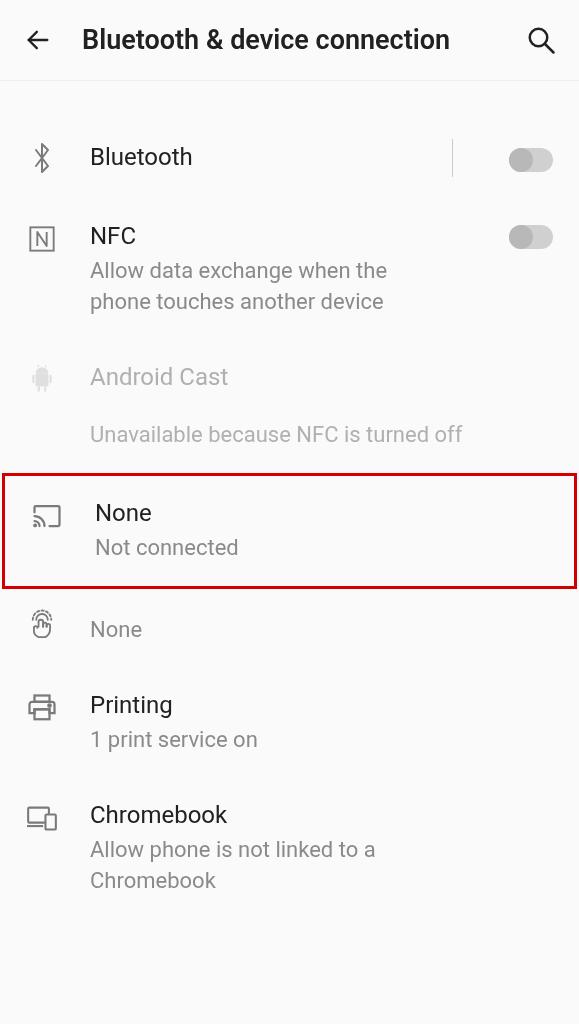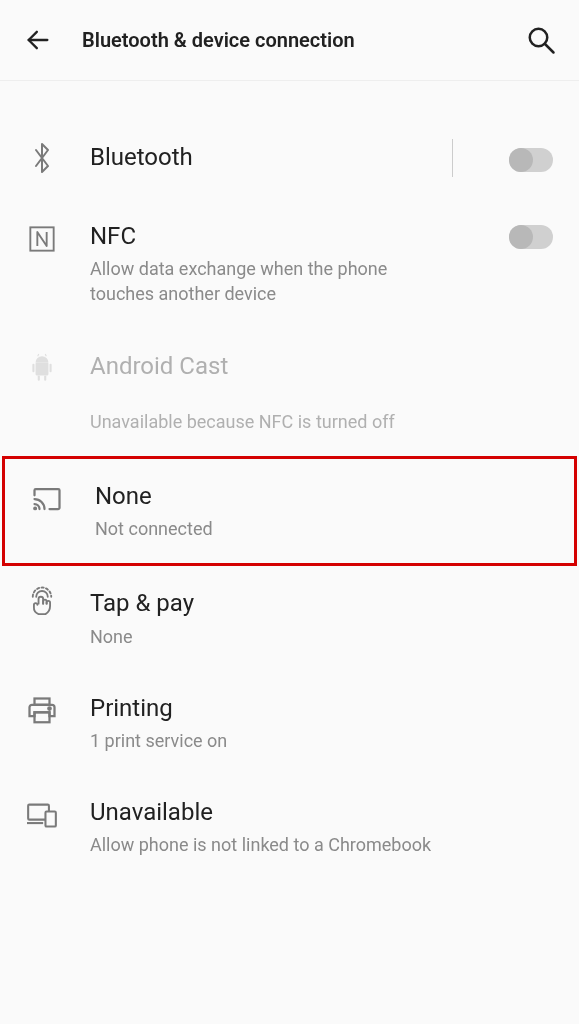--- a/index.html
+++ b/index.html
@@ -12,21 +12,21 @@
       overflow: hidden;
     }
     .header {
       display: flex;
       align-items: center;
       padding: 24px 22px;
       gap: 28px;
       border-bottom: 1px solid #eee;
     }
     .header-title {
-      font-size: 20px;
+      font-size: 27px;
       font-weight: 600;
       flex: 1;
     }
     .icon-btn { width: 32px; height: 32px; display: flex; align-items: center; justify-content: center; }
     .content { padding-top: 36px; }
     .row {
       display: flex;
       align-items: flex-start;
       padding: 22px 26px 22px 26px;
       gap: 32px;
@@ -42,21 +42,21 @@
       flex-shrink: 0;
     }
     .row-text { flex: 1; min-width: 0; }
     .row-title {
       font-size: 24px;
       font-weight: 400;
       color: #212121;
       line-height: 1.3;
     }
     .row-sub {
-      font-size: 18px;
+      font-size: 22px;
       color: #8a8a8a;
       line-height: 1.4;
       margin-top: 4px;
       padding-right: 70px;
     }
     .row.disabled .row-title { color: #b0b0b0; }
     .row.disabled .row-sub { color: #b0b0b0; margin-top: 27px; }
     .row.disabled .row-icon svg { opacity: 0.4; }
     .toggle {
       width: 44px;
@@ -178,21 +178,20 @@
     <div class="row-icon">
       <svg width="30" height="28" viewBox="0 0 26 24" fill="none" stroke="#7a7a7a" stroke-width="1.6" stroke-linecap="round">
           <path d="M5 4 a8 8 0 0 1 16 0" stroke-dasharray="2 2"></path>
           <path d="M8 4 a5 5 0 0 1 10 0"></path>
           <path d="M10 10 V6 a2 2 0 0 1 4 0 V10"></path>
           <path d="M14 10 V8 a1.5 1.5 0 0 1 3 0 V10"></path>
           <path d="M17 10 V9 a1.5 1.5 0 0 1 3 0 V12 a8 8 0 0 1 -4 7 H10 a6 6 0 0 1 -4 -6 V11 a1.5 1.5 0 0 1 3 0"></path>
         </svg>
     </div>
     <div class="row-text">
-      <div class="row-title">Tap &amp; pay</div>
       <div class="row-sub">None</div>
     </div>
   </div>
 
   <div class="row">
     <div class="row-icon">
       <svg width="30" height="28" viewBox="0 0 24 22" fill="none" stroke="#7a7a7a" stroke-width="1.8">
           <rect x="6" y="1" width="12" height="5"></rect>
           <path d="M4 6 H20 a2 2 0 0 1 2 2 V15 H18 V12 H6 V15 H2 V8 a2 2 0 0 1 2-2 z"></path>
           <rect x="6" y="12" width="12" height="8"></rect>
@@ -207,18 +206,18 @@
 
   <div class="row">
     <div class="row-icon">
       <svg width="30" height="26" viewBox="0 0 26 22" fill="none" stroke="#7a7a7a" stroke-width="1.8">
           <rect x="1" y="2" width="18" height="13" rx="1"></rect>
           <line x1="0" y1="18" x2="14" y2="18"></line>
           <rect x="16" y="8" width="9" height="13" rx="1" fill="#fafafa"></rect>
         </svg>
     </div>
     <div class="row-text">
-      <div class="row-title">Unavailable</div>
+      <div class="row-title">Chromebook</div>
       <div class="row-sub">Allow phone is not linked to a Chromebook</div>
     </div>
   </div>
 
 </div>
 
 </body></html>

